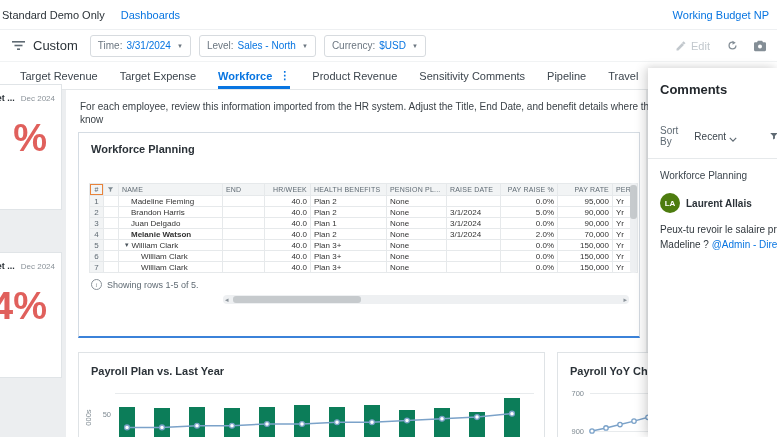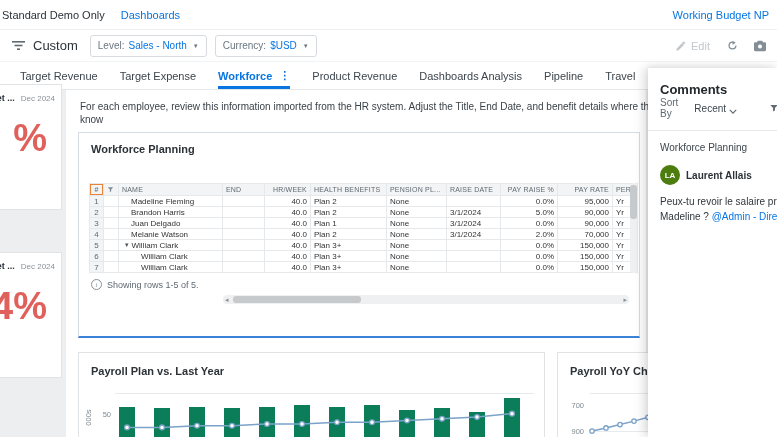--- a/index.html
+++ b/index.html
@@ -87,21 +87,21 @@
   .ytick{position:absolute;font-size:7.5px;color:#7f8a92;text-align:right;width:20px;}
   .ylab{position:absolute;left:-26px;top:60px;width:70px;text-align:center;font-size:7.5px;color:#7f8a92;
         transform:rotate(-90deg);}
   .bar{position:absolute;width:16px;}
   .linesvg{position:absolute;left:0;top:0;}
   
   .cpanel{position:absolute;left:648px;top:68px;width:129px;height:369px;background:#fff;z-index:20;
           box-shadow:-4px 0 10px rgba(0,0,0,.14),0 -2px 6px rgba(0,0,0,.05);
           box-sizing:border-box;padding:14px 12px;}
   .cp-title{font-size:13px;font-weight:bold;color:#23282d;}
-  .sort-row{margin-top:0;display:flex;align-items:center;font-size:10px;color:#5f6a73;gap:16px;}
+  .sort-row{margin-top:28px;display:flex;align-items:center;font-size:10px;color:#5f6a73;gap:16px;}
   .sort-val{color:#3c454d;cursor:pointer;display:inline-flex;align-items:flex-end;gap:3px;}
   .sort-row .grow{flex:1;}
   .cp-divider{height:1px;background:#e6e9eb;margin:11px -12px;}
   .cp-section{font-size:10px;color:#3c454d;}
   .comment-head{display:flex;align-items:center;gap:6px;margin-top:12px;}
   .avatar{width:20px;height:20px;border-radius:50%;color:#fff;font-size:8px;font-weight:bold;
           display:flex;align-items:center;justify-content:center;flex:0 0 20px;}
   .cauthor{font-size:10px;font-weight:bold;color:#2b3238;white-space:nowrap;}
   .ctext{margin-top:9px;font-size:10px;line-height:15px;color:#30373d;white-space:nowrap;}
   .mention{color:#0875e1;cursor:pointer;}
@@ -124,20 +124,25 @@
           <g fill="currentColor">
             <rect x="0" y="1" width="13" height="1.6"></rect>
             <rect x="2.5" y="4.7" width="8" height="1.6"></rect>
             <rect x="5" y="8.4" width="3" height="1.6"></rect>
           </g>
         </svg>
   </span>
   <span class="custom-label">Custom</span>
 
   <span class="chip">
+    <span class="lbl">Time:</span>
+    <span class="val">3/31/2024</span>
+    <span class="car">▼</span>
+  </span>
+  <span class="chip">
     <span class="lbl">Level:</span>
     <span class="val">Sales - North</span>
     <span class="car">▼</span>
   </span>
   <span class="chip">
     <span class="lbl">Currency:</span>
     <span class="val">$USD</span>
     <span class="car">▼</span>
   </span>
 
@@ -171,21 +176,21 @@
         <span>Target Expense</span>
       </div>
       <div class="tab active">
         <span>Workforce</span>
         <span class="kebab">⋮</span>
       </div>
       <div class="tab">
         <span>Product Revenue</span>
       </div>
       <div class="tab">
-        <span>Dashboards Analysis</span>
+        <span>Sensitivity Comments</span>
       </div>
       <div class="tab">
         <span>Pipeline</span>
       </div>
       <div class="tab">
         <span>Travel</span>
       </div>
       <div class="tab">
         <span>Capital</span>
       </div>
@@ -294,21 +299,21 @@
           <div class="tc" style="width: 76px;">Plan 1</div>
           <div class="tc" style="width: 60px;">None</div>
           <div class="tc" style="width: 54px;">3/1/2024</div>
           <div class="tc r" style="width: 57px;">0.0%</div>
           <div class="tc r" style="width: 55px;">90,000</div>
           <div class="tc" style="width: 25px;">Yr</div>
         </div>
         <div class="trow">
           <div class="tc first numcol" style="width: 15px;">4</div>
           <div class="tc" style="width: 15px;"></div>
-          <div class="tc" style="width: 104px; padding-left: 12px;">
+          <div class="tc" style="width: 104px; padding-left: 12px; font-weight: bold;">
             <span>Melanie Watson</span>
           </div>
           <div class="tc" style="width: 42px;"></div>
           <div class="tc r" style="width: 46px;">40.0</div>
           <div class="tc" style="width: 76px;">Plan 2</div>
           <div class="tc" style="width: 60px;">None</div>
           <div class="tc" style="width: 54px;">3/1/2024</div>
           <div class="tc r" style="width: 57px;">2.0%</div>
           <div class="tc r" style="width: 55px;">70,000</div>
           <div class="tc" style="width: 25px;">Yr</div>
@@ -409,21 +414,21 @@
           <circle cx="433" cy="60.64" r="2.4" fill="#fff" stroke="#7ba2c9" stroke-width="1.3"></circle>
         </svg>
       </div>
 </div>
 <div class="chart-card" id="chartB">
   <div class="chart-title">Payroll YoY Change</div>
   <div class="plot" id="plotB">
         <div class="gridline" style="left: 32px; right: 6px; top: 78px;"></div>
         <div class="ytick" style="left: 6px; top: 74px;">900</div>
         <div class="gridline" style="left: 32px; right: 6px; top: 40px;"></div>
-        <div class="ytick" style="left: 6px; top: 36px; margin-top: 12px;">700</div>
+        <div class="ytick" style="left: 6px; top: 36px;">700</div>
         <svg class="linesvg" width="210" height="150">
           <polyline points="34,78 48,74.96 62,71.54 76,68.12 90,64.32 104,60.519999999999996 118,56.72 132,52.92 146,49.5 160,46.46 174,43.42 188,40.76" fill="none" stroke="#7ba2c9" stroke-width="1.5"></polyline>
           <circle cx="34" cy="78" r="2.2" fill="#fff" stroke="#7ba2c9" stroke-width="1.3"></circle>
           <circle cx="48" cy="74.96" r="2.2" fill="#fff" stroke="#7ba2c9" stroke-width="1.3"></circle>
           <circle cx="62" cy="71.54" r="2.2" fill="#fff" stroke="#7ba2c9" stroke-width="1.3"></circle>
           <circle cx="76" cy="68.12" r="2.2" fill="#fff" stroke="#7ba2c9" stroke-width="1.3"></circle>
           <circle cx="90" cy="64.32" r="2.2" fill="#fff" stroke="#7ba2c9" stroke-width="1.3"></circle>
           <circle cx="104" cy="60.519999999999996" r="2.2" fill="#fff" stroke="#7ba2c9" stroke-width="1.3"></circle>
           <circle cx="118" cy="56.72" r="2.2" fill="#fff" stroke="#7ba2c9" stroke-width="1.3"></circle>
           <circle cx="132" cy="52.92" r="2.2" fill="#fff" stroke="#7ba2c9" stroke-width="1.3"></circle>

